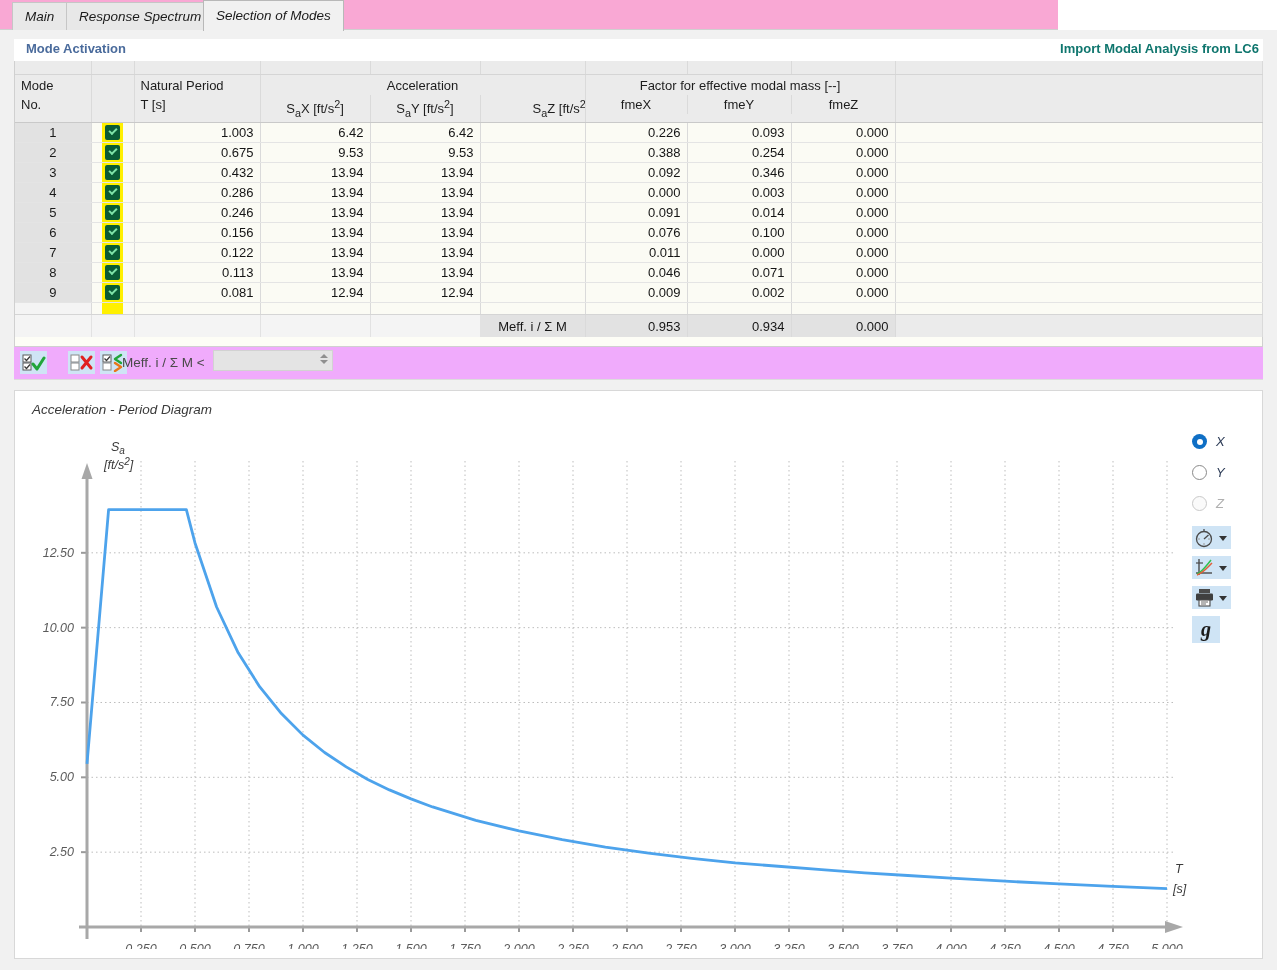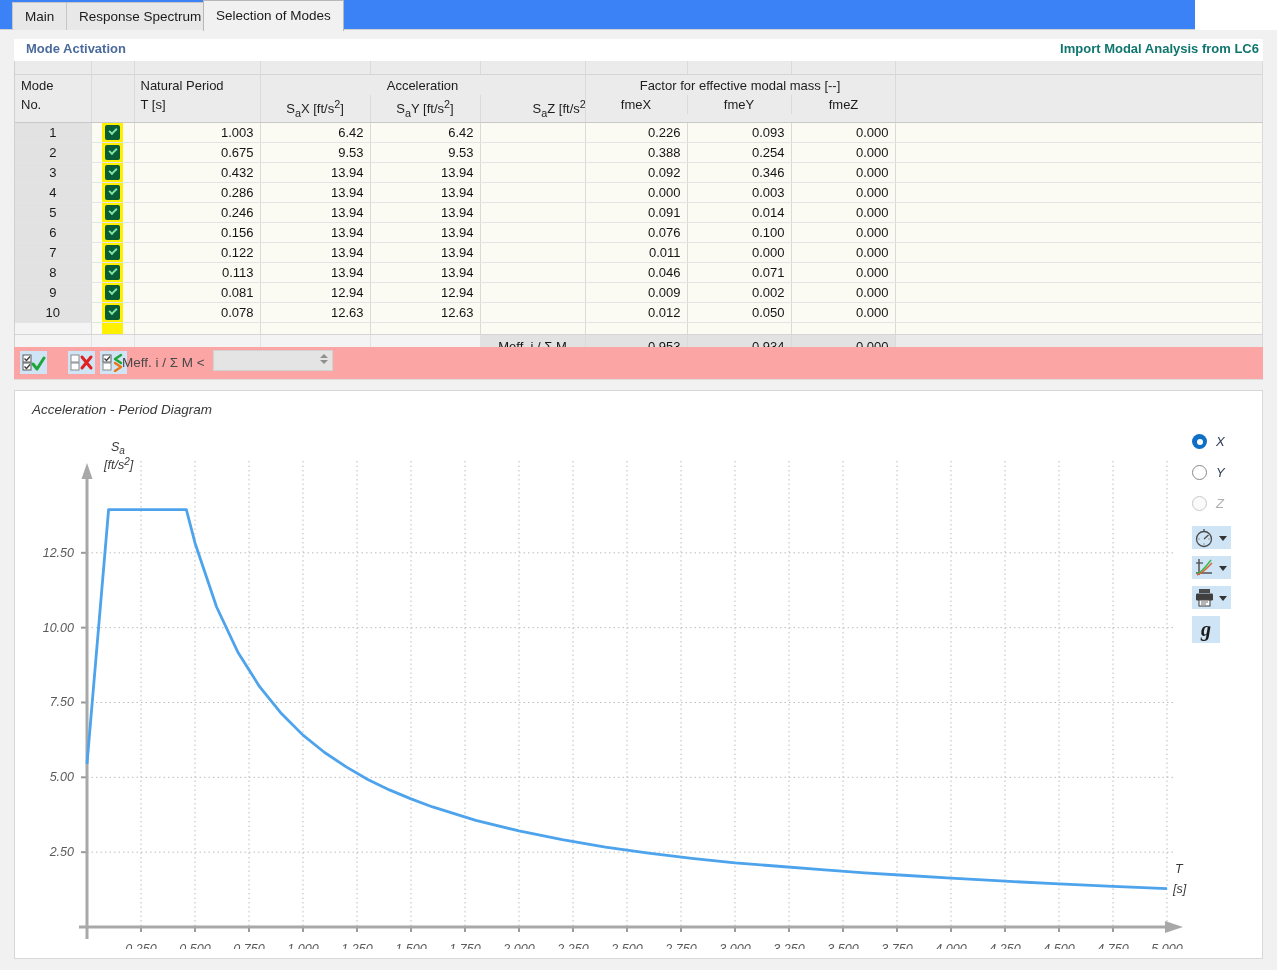--- a/index.html
+++ b/index.html
@@ -8,23 +8,24 @@
     width: 1277px; height: 970px;
     background: #ffffff;
     font-family: "Liberation Sans", sans-serif;
     font-size: 13px;
     color: #262626;
     overflow: hidden;
   }
 
   
   #tabstrip {
-    position: absolute; left: 0; top: 0; width: 1195px; height: 30px;
-    background: #3b82f6;
+    position: absolute; left: 0; top: 0; width: 1058px; height: 30px;
+    background: #f9a8d4;
     border-bottom: 1px solid #cfcfcf;
+    font-style: italic;
   }
   .tab {
     position: absolute; top: 2px; height: 28px;
     padding: 0 12px;
     line-height: 27px;
     background: #e8e8e8;
     border: 1px solid #c6c6c6;
     border-bottom: none;
     font-size: 13.5px;
     color: #1b1b1b;
@@ -149,21 +150,21 @@
     left: 3.5px; top: 3px;
     width: 6px; height: 3px;
     border-left: 2px solid #7fe3a8;
     border-bottom: 2px solid #7fe3a8;
     transform: rotate(-45deg);
   }
 
   
   #toolbar {
     position: absolute; left: 14px; top: 317px; width: 1249px; height: 33px;
-    background: #fca5a5;
+    background: #f0abfc;
     border-bottom: 1px solid #dcdcdc;
   }
   .tbtn {
     position: absolute; top: 4px;
     width: 27px; height: 23px;
     background: #cfe4f5;
     border: none;
     cursor: pointer;
     padding: 0;
   }
@@ -456,36 +457,20 @@
               <div class="chkcell">
                 <span class="chkbox"></span>
               </div>
             </td>
             <td>0.081</td>
             <td>12.94</td>
             <td>12.94</td>
             <td class="blank"></td>
             <td>0.009</td>
             <td>0.002</td>
-            <td>0.000</td>
-            <td class="blank"></td>
-          </tr>
-          <tr class="body">
-            <td class="no">10</td>
-            <td class="chk">
-              <div class="chkcell">
-                <span class="chkbox"></span>
-              </div>
-            </td>
-            <td>0.078</td>
-            <td>12.63</td>
-            <td>12.63</td>
-            <td class="blank"></td>
-            <td>0.012</td>
-            <td>0.050</td>
             <td>0.000</td>
             <td class="blank"></td>
           </tr>
         </tbody>
       <tbody>
         <tr class="filler">
           <td class="no"></td>
           <td class="chk">
               <div style="width:21px;height:11px;margin:0 auto;background:#fff000;"></div>
             </td>

